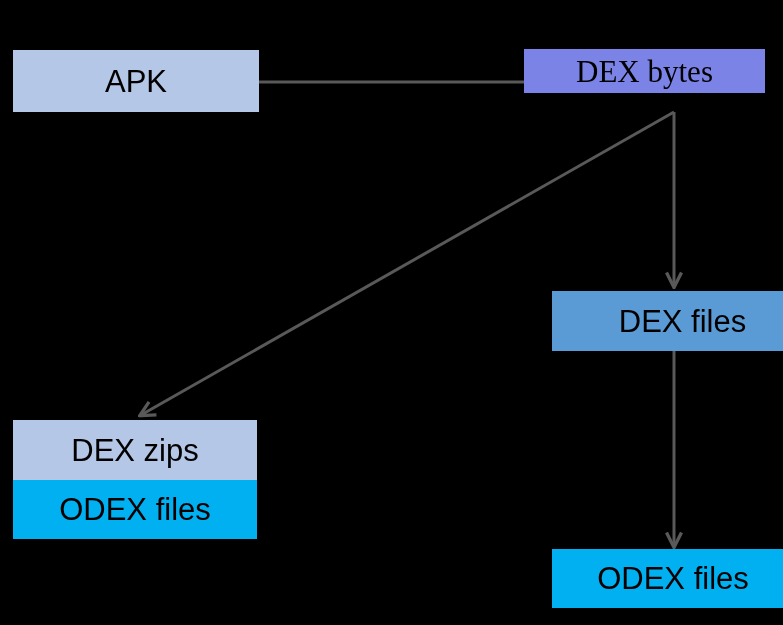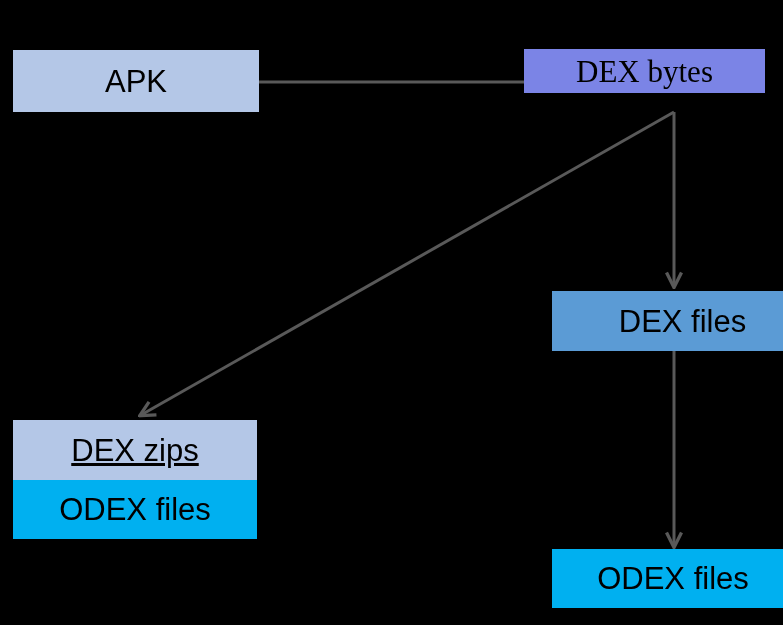--- a/index.html
+++ b/index.html
@@ -31,21 +31,21 @@
     justify-content: center;
     color: #000;
     font-size: 31px;
     line-height: 1;
     white-space: nowrap;
     box-sizing: border-box;
   }
   .node-apk        { left: 0px;   top: 50px;  width: 246px; height: 62px; }
   .node-dex-bytes  { left: 511px; top: 49px;  width: 241px; height: 44px; font-family: Liberation Serif, serif; }
   .node-dex-files  { left: 539px; top: 291px; width: 242px; height: 60px; }
-  .node-dex-zips   { left: 0px;   top: 420px; width: 244px; height: 60px; text-decoration: underline; }
+  .node-dex-zips   { left: 0px;   top: 420px; width: 244px; height: 60px; }
   .node-odex-left  { left: 0px;   top: 480px; width: 244px; height: 59px; }
   .node-odex-right { left: 539px; top: 549px; width: 242px; height: 59px; }
 </style>
 </head>
 <body>
 
 <div class="canvas">
 
   <svg class="arrows" viewBox="0 0 783 625" xmlns="http://www.w3.org/2000/svg">
     <defs>

